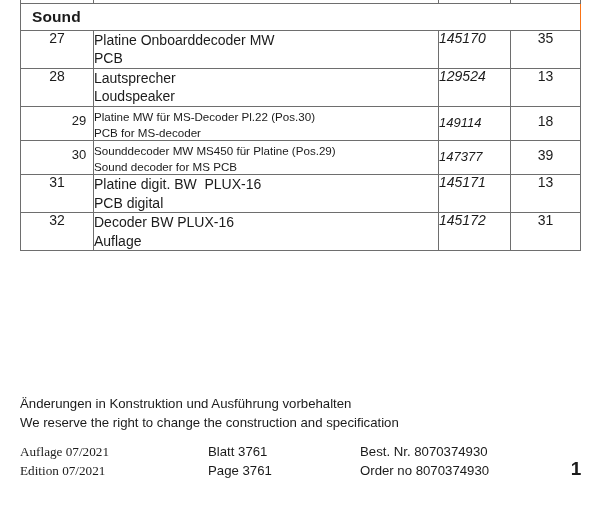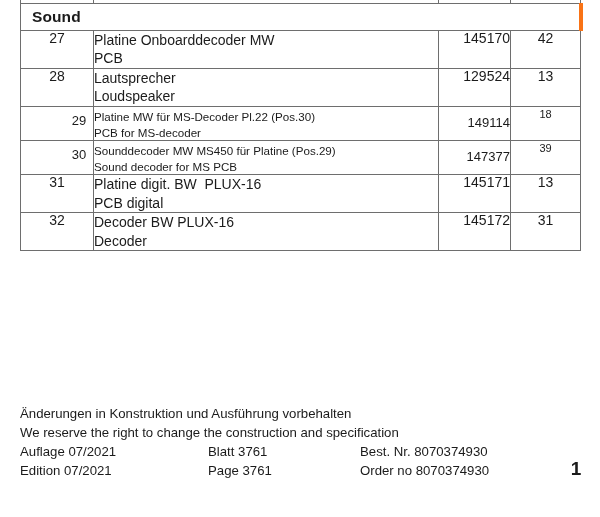--- a/index.html
+++ b/index.html
@@ -38,21 +38,21 @@
   .col-part  { width: 72px; }
   .col-qty   { width: 70px; }
 
   
   .row-cut td { height: 3px; border-top: none; }
 
   
   .row-group td {
     height: 26px;
     border-left: 1px solid #6e6e6e;
-    border-right: 4px solid #f97316;
+    border-right: 1px solid #f97316;
   }
   .group-label {
     font-size: 15.5px;
     font-weight: bold;
     line-height: 26px;
     padding-left: 11px;
     letter-spacing: 0.1px;
   }
 
   
@@ -67,57 +67,58 @@
   .cell-desc {
     padding-left: 11px;
     padding-top: 6px;
     padding-bottom: 7px;
     font-size: 14px;
     line-height: 1.32;
   }
   .cell-desc.sm { font-size: 11.6px; line-height: 1.35; padding-top: 2px; }
 
   .cell-part {
-    text-align: right;
+    text-align: left;
     font-size: 14px;
     padding-top: 8px;
     line-height: 1.0;
+    font-style: italic;
   }
   .cell-part.sm { font-size: 13px; padding-top: 9px; }
 
   .cell-qty {
     text-align: center;
     font-size: 14px;
     padding-top: 8px;
     line-height: 1.0;
   }
-  .cell-qty.sm { font-size: 11px; padding-top: 2px; }
+  .cell-qty.sm { font-size: 14px; padding-top: 7px; }
 
   .desc-line { display: block; white-space: pre; }
 
   
   .notice {
     position: absolute;
     left: 20px;
-    top: 404px;
+    top: 394px;
     font-size: 13.2px;
     line-height: 1.45;
   }
   .notice span { display: block; white-space: pre; }
 
   .imprint {
     position: absolute;
     left: 20px;
     top: 443px;
     width: 560px;
     font-size: 13.2px;
     line-height: 1.42;
   }
   .imprint-row { display: block; position: relative; height: 19px; }
-  .imp-c1 { position: absolute; left: 0px;   top: 0; white-space: pre; }
+  .imp-c1 { position: absolute; left: 0px;   top: 0; white-space: pre; font-family: Liberation Serif, serif; }
   .imp-c2 { position: absolute; left: 188px; top: 0; white-space: pre; }
   .imp-c3 { position: absolute; left: 340px; top: 0; white-space: pre; }
 
   .page-number {
     position: absolute;
     left: 566px;
     top: 459px;
     width: 20px;
     text-align: center;
     font-size: 19px;
@@ -149,21 +150,21 @@
     </tr>
   </tbody>
   <tbody id="rows-body">
       <tr>
         <td class="cell-pos">27</td>
         <td class="cell-desc">
           <span class="desc-line">Platine Onboarddecoder MW</span>
           <span class="desc-line">PCB</span>
         </td>
         <td class="cell-part">145170</td>
-        <td class="cell-qty">42</td>
+        <td class="cell-qty">35</td>
       </tr>
       <tr>
         <td class="cell-pos">28</td>
         <td class="cell-desc">
           <span class="desc-line">Lautsprecher</span>
           <span class="desc-line">Loudspeaker</span>
         </td>
         <td class="cell-part">129524</td>
         <td class="cell-qty">13</td>
       </tr>
@@ -191,21 +192,21 @@
           <span class="desc-line">Platine digit. BW  PLUX-16</span>
           <span class="desc-line">PCB digital</span>
         </td>
         <td class="cell-part">145171</td>
         <td class="cell-qty">13</td>
       </tr>
       <tr>
         <td class="cell-pos">32</td>
         <td class="cell-desc">
           <span class="desc-line">Decoder BW PLUX-16</span>
-          <span class="desc-line">Decoder</span>
+          <span class="desc-line">Auflage</span>
         </td>
         <td class="cell-part">145172</td>
         <td class="cell-qty">31</td>
       </tr>
     </tbody>
 </table>
 
 <div class="notice">
   <span>Änderungen in Konstruktion und Ausführung vorbehalten</span>
   <span>We reserve the right to change the construction and specification</span>

